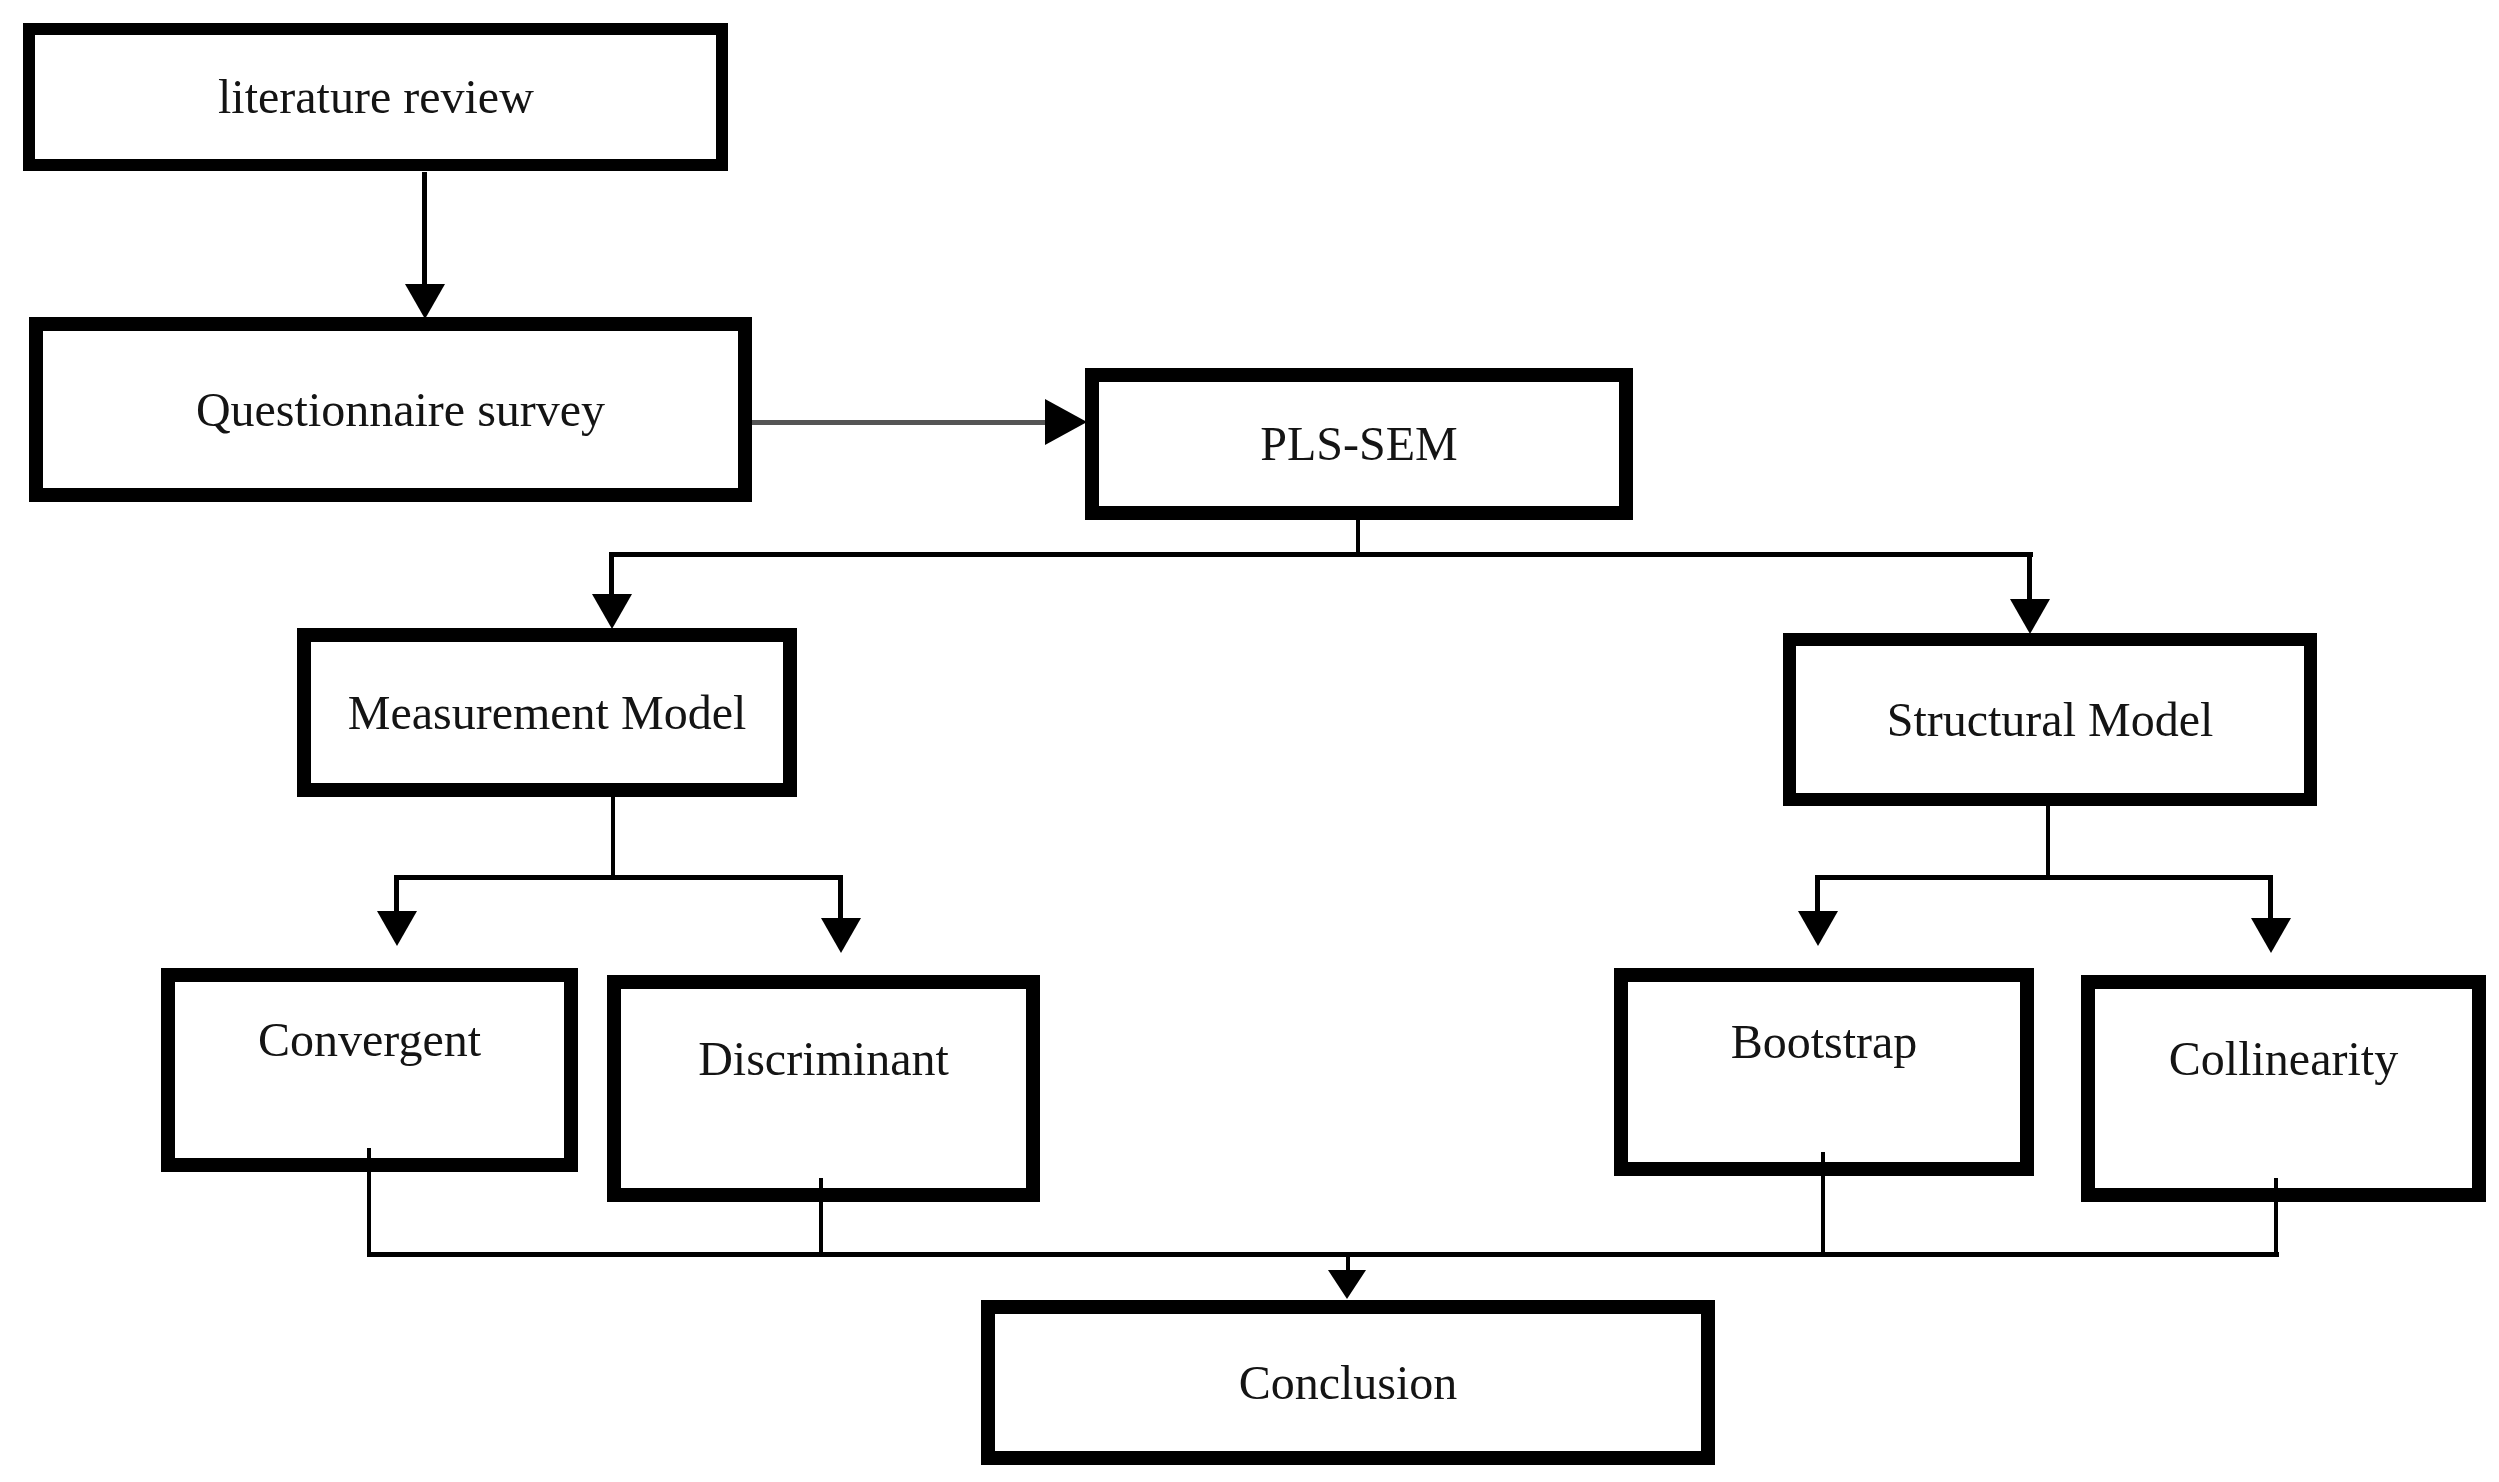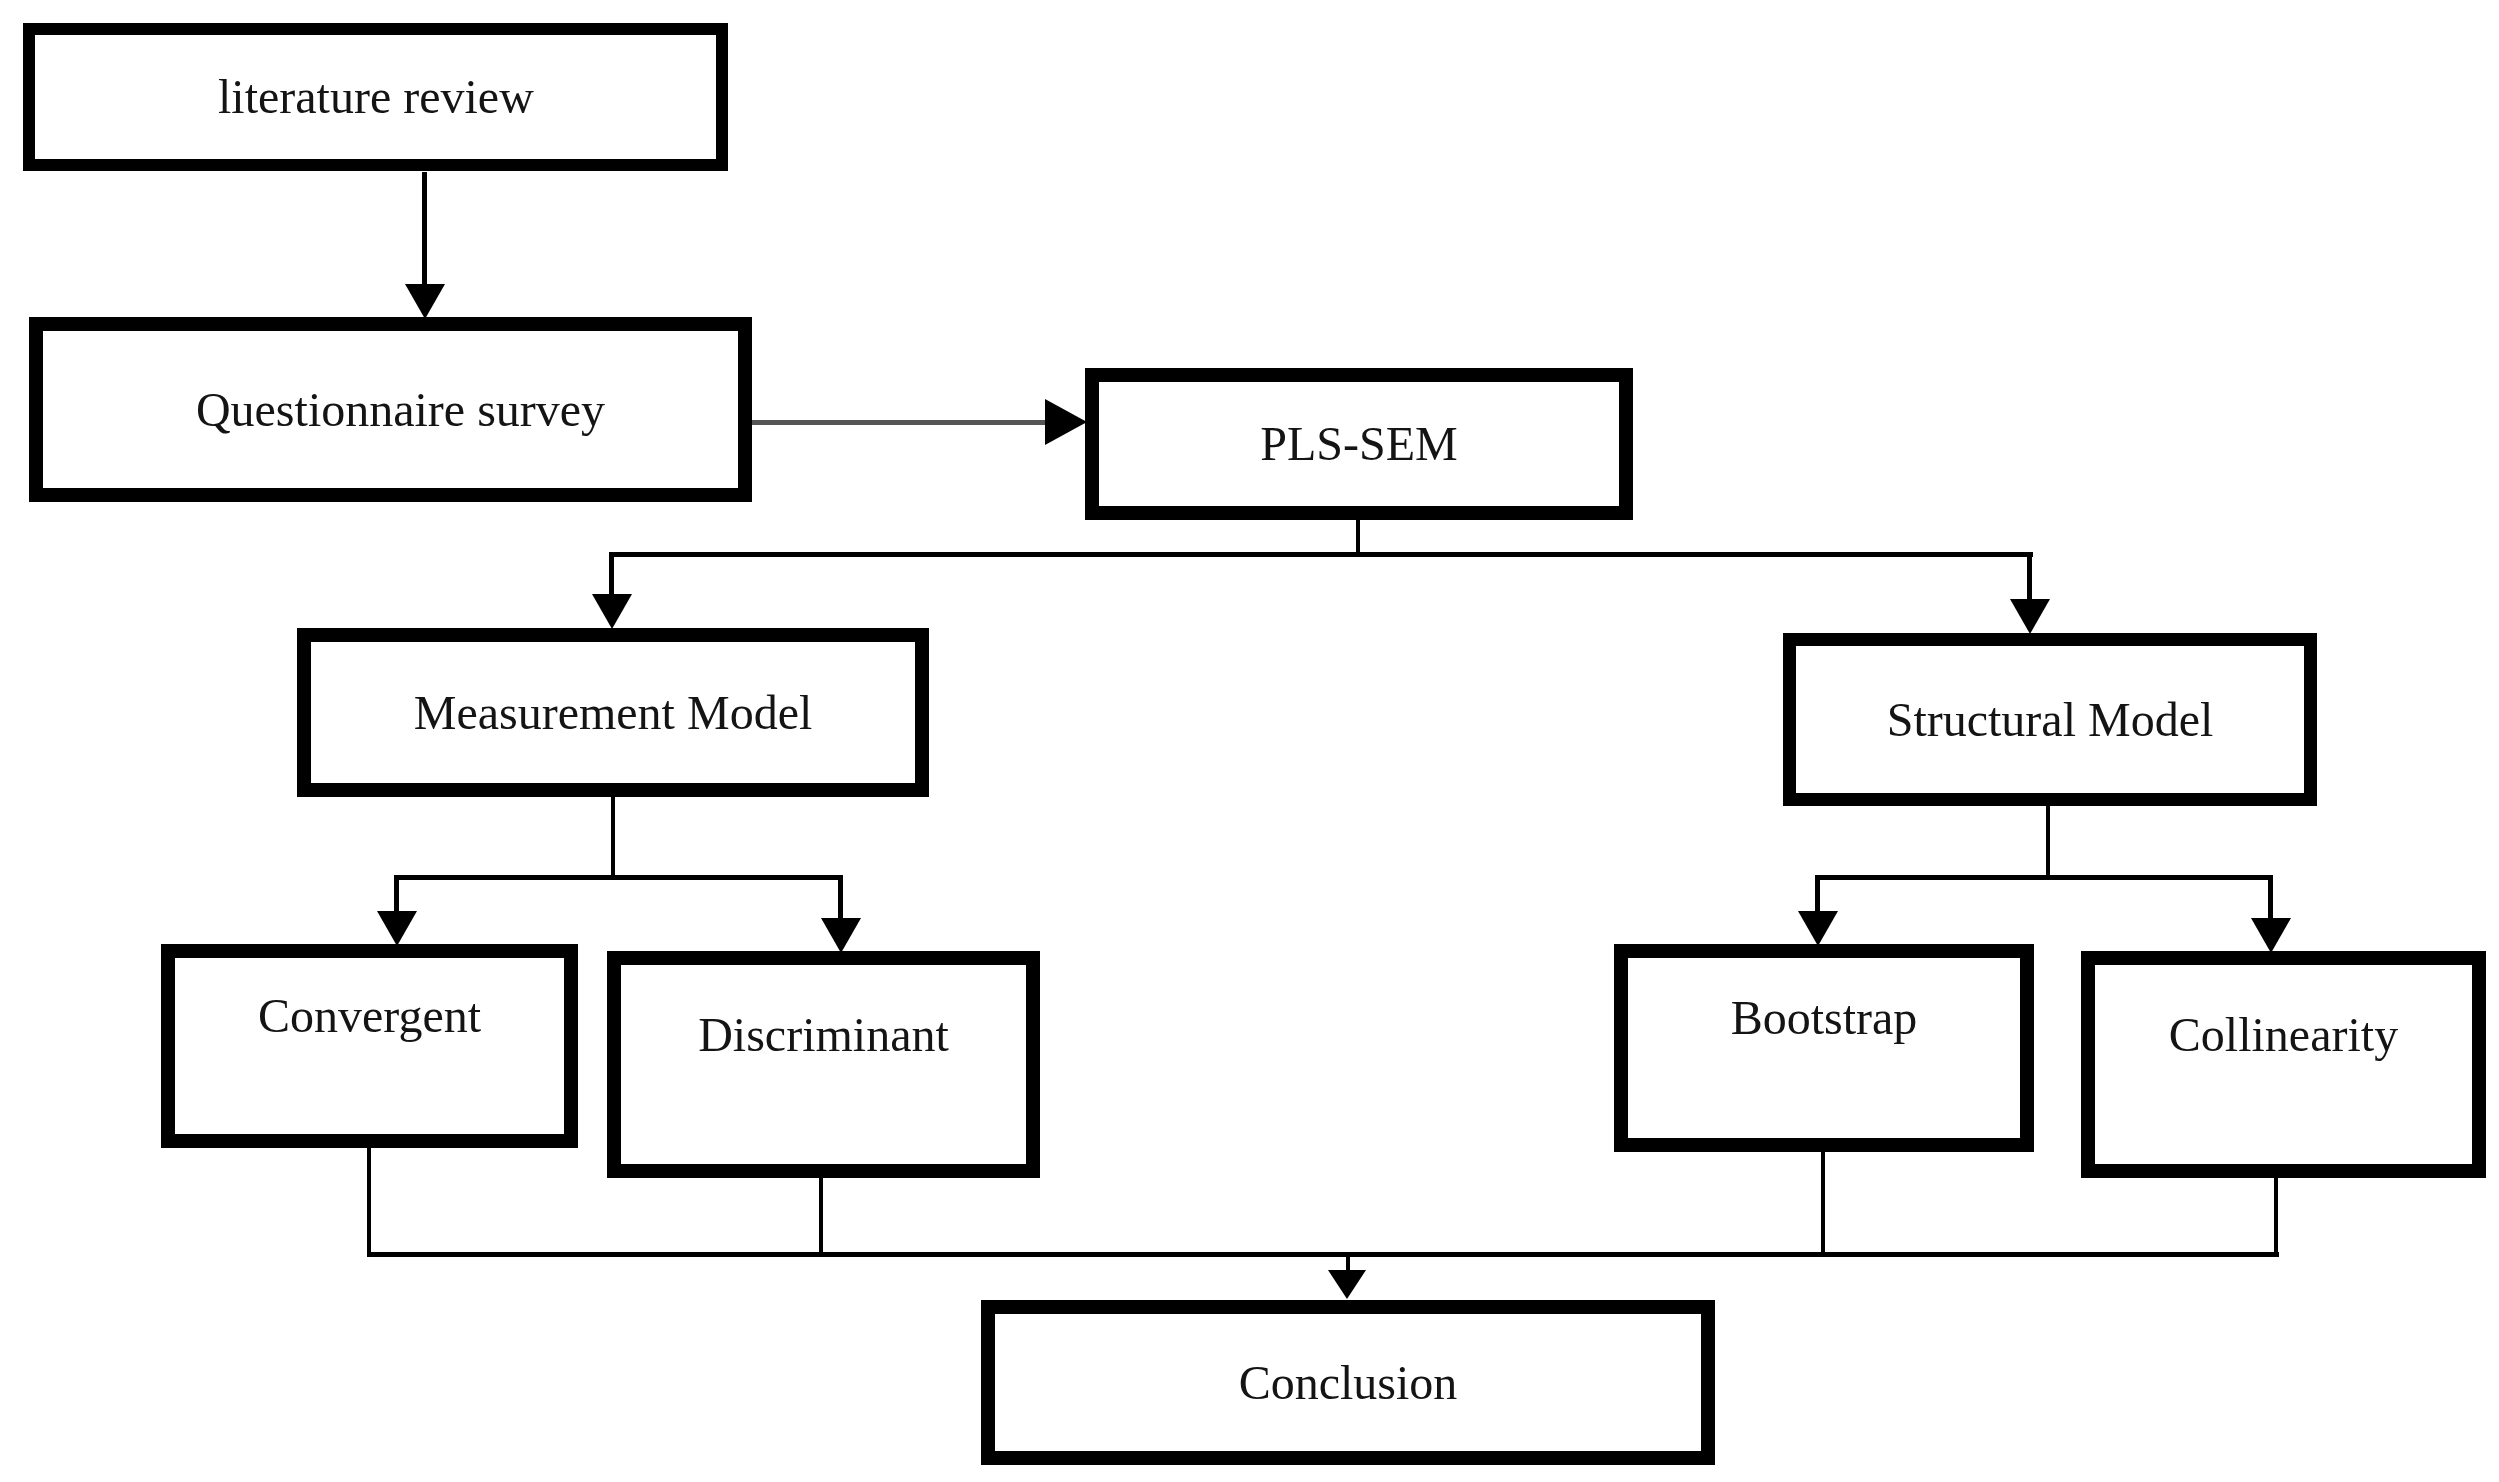--- a/index.html
+++ b/index.html
@@ -45,40 +45,41 @@
   .arrow-right {
     position: absolute;
     width: 0;
     height: 0;
     border-top: 23.4px solid transparent;
     border-bottom: 23.4px solid transparent;
     border-left: 42px solid #000000;
   }
   .lift {
     padding-bottom: 60px;
+    margin-top: 24px;
   }
 </style>
 </head>
 <body>
 
 <div class="canvas">
 
   <div class="node" style="left:23.4px; top:23.4px; width:705px; height:148px; border-width:12px;">
     <span>literature review</span>
   </div>
 
   <div class="node" style="left:29px; top:317px; width:723px; height:185px;padding-left:20px;">
     <span>Questionnaire survey</span>
   </div>
 
   <div class="node" style="left:1085px; top:368px; width:548px; height:152px;">
     <span>PLS-SEM</span>
   </div>
 
-  <div class="node" style="left:297px; top:628px; width:632px; height:169px;">
+  <div class="node" style="left:297px; top:628px; width:500px; height:169px;">
     <span>Measurement Model</span>
   </div>
 
   <div class="node" style="left:1783px; top:633px; width:534px; height:173px; border-width:13px;">
     <span>Structural Model</span>
   </div>
 
   <div class="node lift" style="left:161px; top:944px; width:417px; height:204px;">
     <span>Convergent</span>
   </div>

